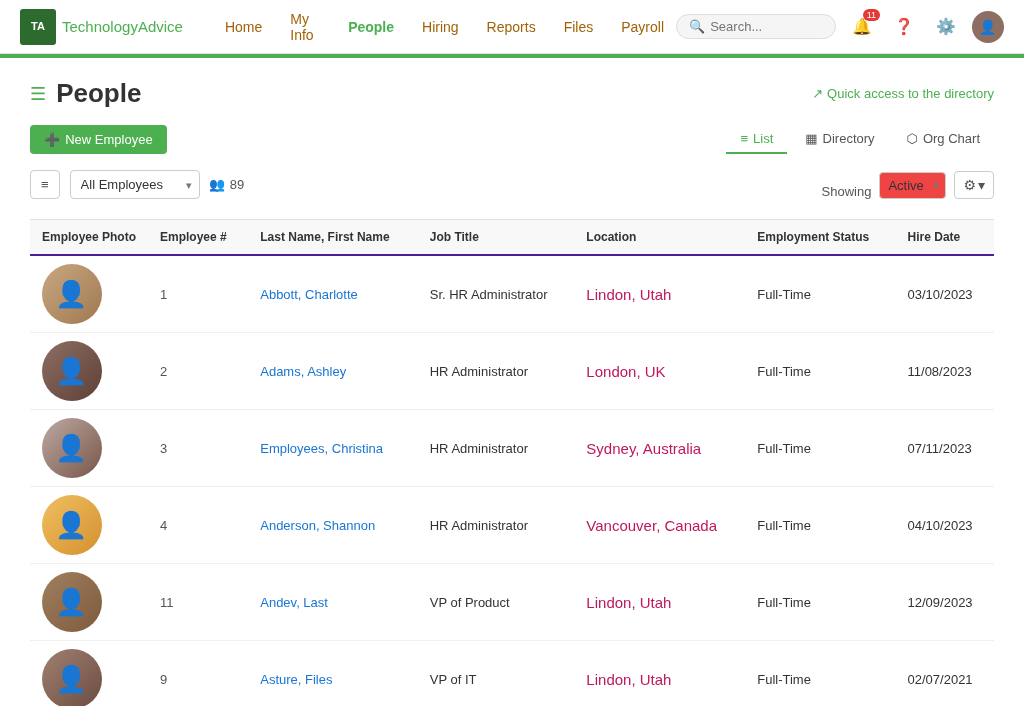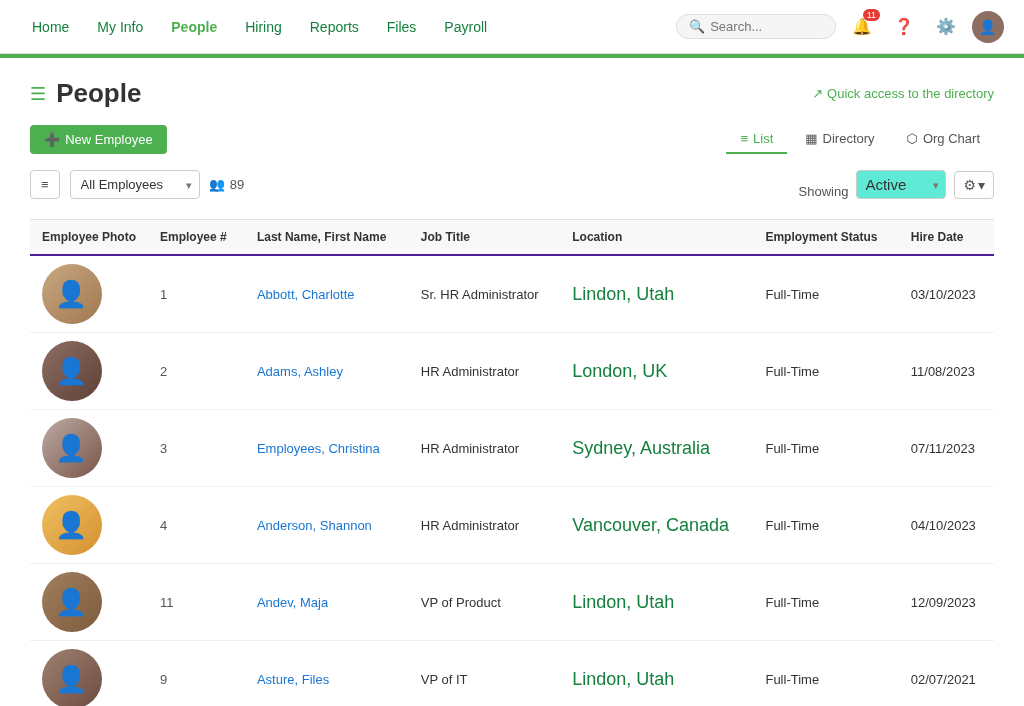--- a/index.html
+++ b/index.html
@@ -15,21 +15,21 @@
     .logo-box {
       width: 36px; height: 36px; background: #2d6a2d;
       display: flex; align-items: center; justify-content: center;
       border-radius: 3px; margin-right: 6px;
     }
     .logo-text { font-size: 11px; color: #fff; font-weight: bold; line-height: 1.1; text-align: center; }
     .brand-name { font-size: 15px; color: #333; font-weight: 500; }
     .brand-name span { color: #4caf50; }
     .nav-links { display: flex; align-items: center; gap: 4px; flex: 1; }
     .nav-link {
-      padding: 6px 12px; font-size: 14px; color: #15803d; text-decoration: none;
+      padding: 6px 12px; font-size: 14px; color: #a16207; text-decoration: none;
       border-radius: 3px; cursor: pointer; border: none; background: none;
     }
     .nav-link.active { color: #4caf50; font-weight: 600; }
     .nav-right { display: flex; align-items: center; gap: 10px; }
     .search-box {
       display: flex; align-items: center; background: #f5f5f5;
       border: 1px solid #ddd; border-radius: 20px; padding: 4px 12px;
       width: 160px;
     }
     .search-box input {
@@ -106,22 +106,22 @@
     }
     .select-wrapper { position: relative; display: inline-block; border-radius: 8px; }
     .select-chevron {
       position: absolute; right: 8px; top: 50%; transform: translateY(-50%);
       pointer-events: none; color: #777; font-size: 11px;
     }
     .employee-count { font-size: 13px; color: #555; display: flex; align-items: center; gap: 4px; }
     .filter-right { display: flex; align-items: flex-end; gap: 8px; }
     .showing-label { font-size: 13px; color: #555; }
     .showing-select {
-      border: 1px solid #ccc; border-radius: 4px; padding: 5px 28px 5px 8px;
-      font-size: 15px; color: #333; appearance: none; background: #5eead4; cursor: pointer;
+      border: 1px solid #ccc; border-radius: 4px; padding: 5px 12px 5px 8px;
+      font-size: 13px; color: #333; appearance: none; background: #ef4444; cursor: pointer;
     }
     .gear-settings-btn {
       border: 1px solid #ccc; background: #fff; border-radius: 4px;
       padding: 5px 8px; cursor: pointer; color: #555; font-size: 14px;
       display: flex; align-items: center; gap: 2px;
     }
 
     
     .employees-table { width: 100%; border-collapse: collapse; }
     .employees-table thead tr {
@@ -135,38 +135,46 @@
       padding: 8px 12px; border-bottom: 1px solid #f0f0f0; vertical-align: middle;
     }
     .employee-photo-cell { width: 80px; }
     .employee-avatar {
       width: 60px; height: 60px; border-radius: 50%; overflow: hidden;
       background: #ddd; display: flex; align-items: center; justify-content: center;
     }
     .emp-number { font-size: 13px; color: #555; }
     .emp-name { font-size: 13px; color: #1976d2; cursor: pointer; text-decoration: none; }
     .emp-job { font-size: 13px; color: #333; }
-    .emp-location { font-size: 18px; color: #15803d; }
+    .emp-location { font-size: 15px; color: #be185d; }
     .emp-status { font-size: 13px; color: #333; }
     .emp-date { font-size: 13px; color: #333; }
 
     
     .av1 { background: linear-gradient(135deg, #c8a882, #a07850); }
     .av2 { background: linear-gradient(135deg, #8d6e63, #5d4037); }
     .av3 { background: linear-gradient(135deg, #bcaaa4, #795548); }
     .av4 { background: linear-gradient(135deg, #f0c060, #d49030); }
     .av5 { background: linear-gradient(135deg, #a08060, #7d5a3c); }
     .av6 { background: linear-gradient(135deg, #9e8070, #6d4c41); }
 
     .person-icon { font-size: 26px; color: #fff; }
   </style>
 </head>
 <body>
 
 <nav class="top-nav">
+  <div class="logo-area">
+    <div class="logo-box">
+      <span class="logo-text">TA</span>
+    </div>
+    <span class="brand-name">
+      <span>Technology</span><span style="color:#4caf50">Advice</span>
+    </span>
+  </div>
 
   <div class="nav-links">
     <a class="nav-link">Home</a>
     <a class="nav-link">My Info</a>
     <a class="nav-link active">People</a>
     <a class="nav-link">Hiring</a>
     <a class="nav-link">Reports</a>
     <a class="nav-link">Files</a>
     <a class="nav-link">Payroll</a>
   </div>
@@ -339,21 +347,21 @@
       <td class="emp-date">04/10/2023</td>
     </tr>
         <tr>
       <td class="employee-photo-cell">
         <div class="employee-avatar av5">
           <span class="person-icon">👤</span>
         </div>
       </td>
       <td class="emp-number">11</td>
       <td>
-        <a class="emp-name">Andev, Maja</a>
+        <a class="emp-name">Andev, Last</a>
       </td>
       <td class="emp-job">VP of Product</td>
       <td class="emp-location">Lindon, Utah</td>
       <td class="emp-status">Full-Time</td>
       <td class="emp-date">12/09/2023</td>
     </tr>
         <tr>
       <td class="employee-photo-cell">
         <div class="employee-avatar av6">
           <span class="person-icon">👤</span>

